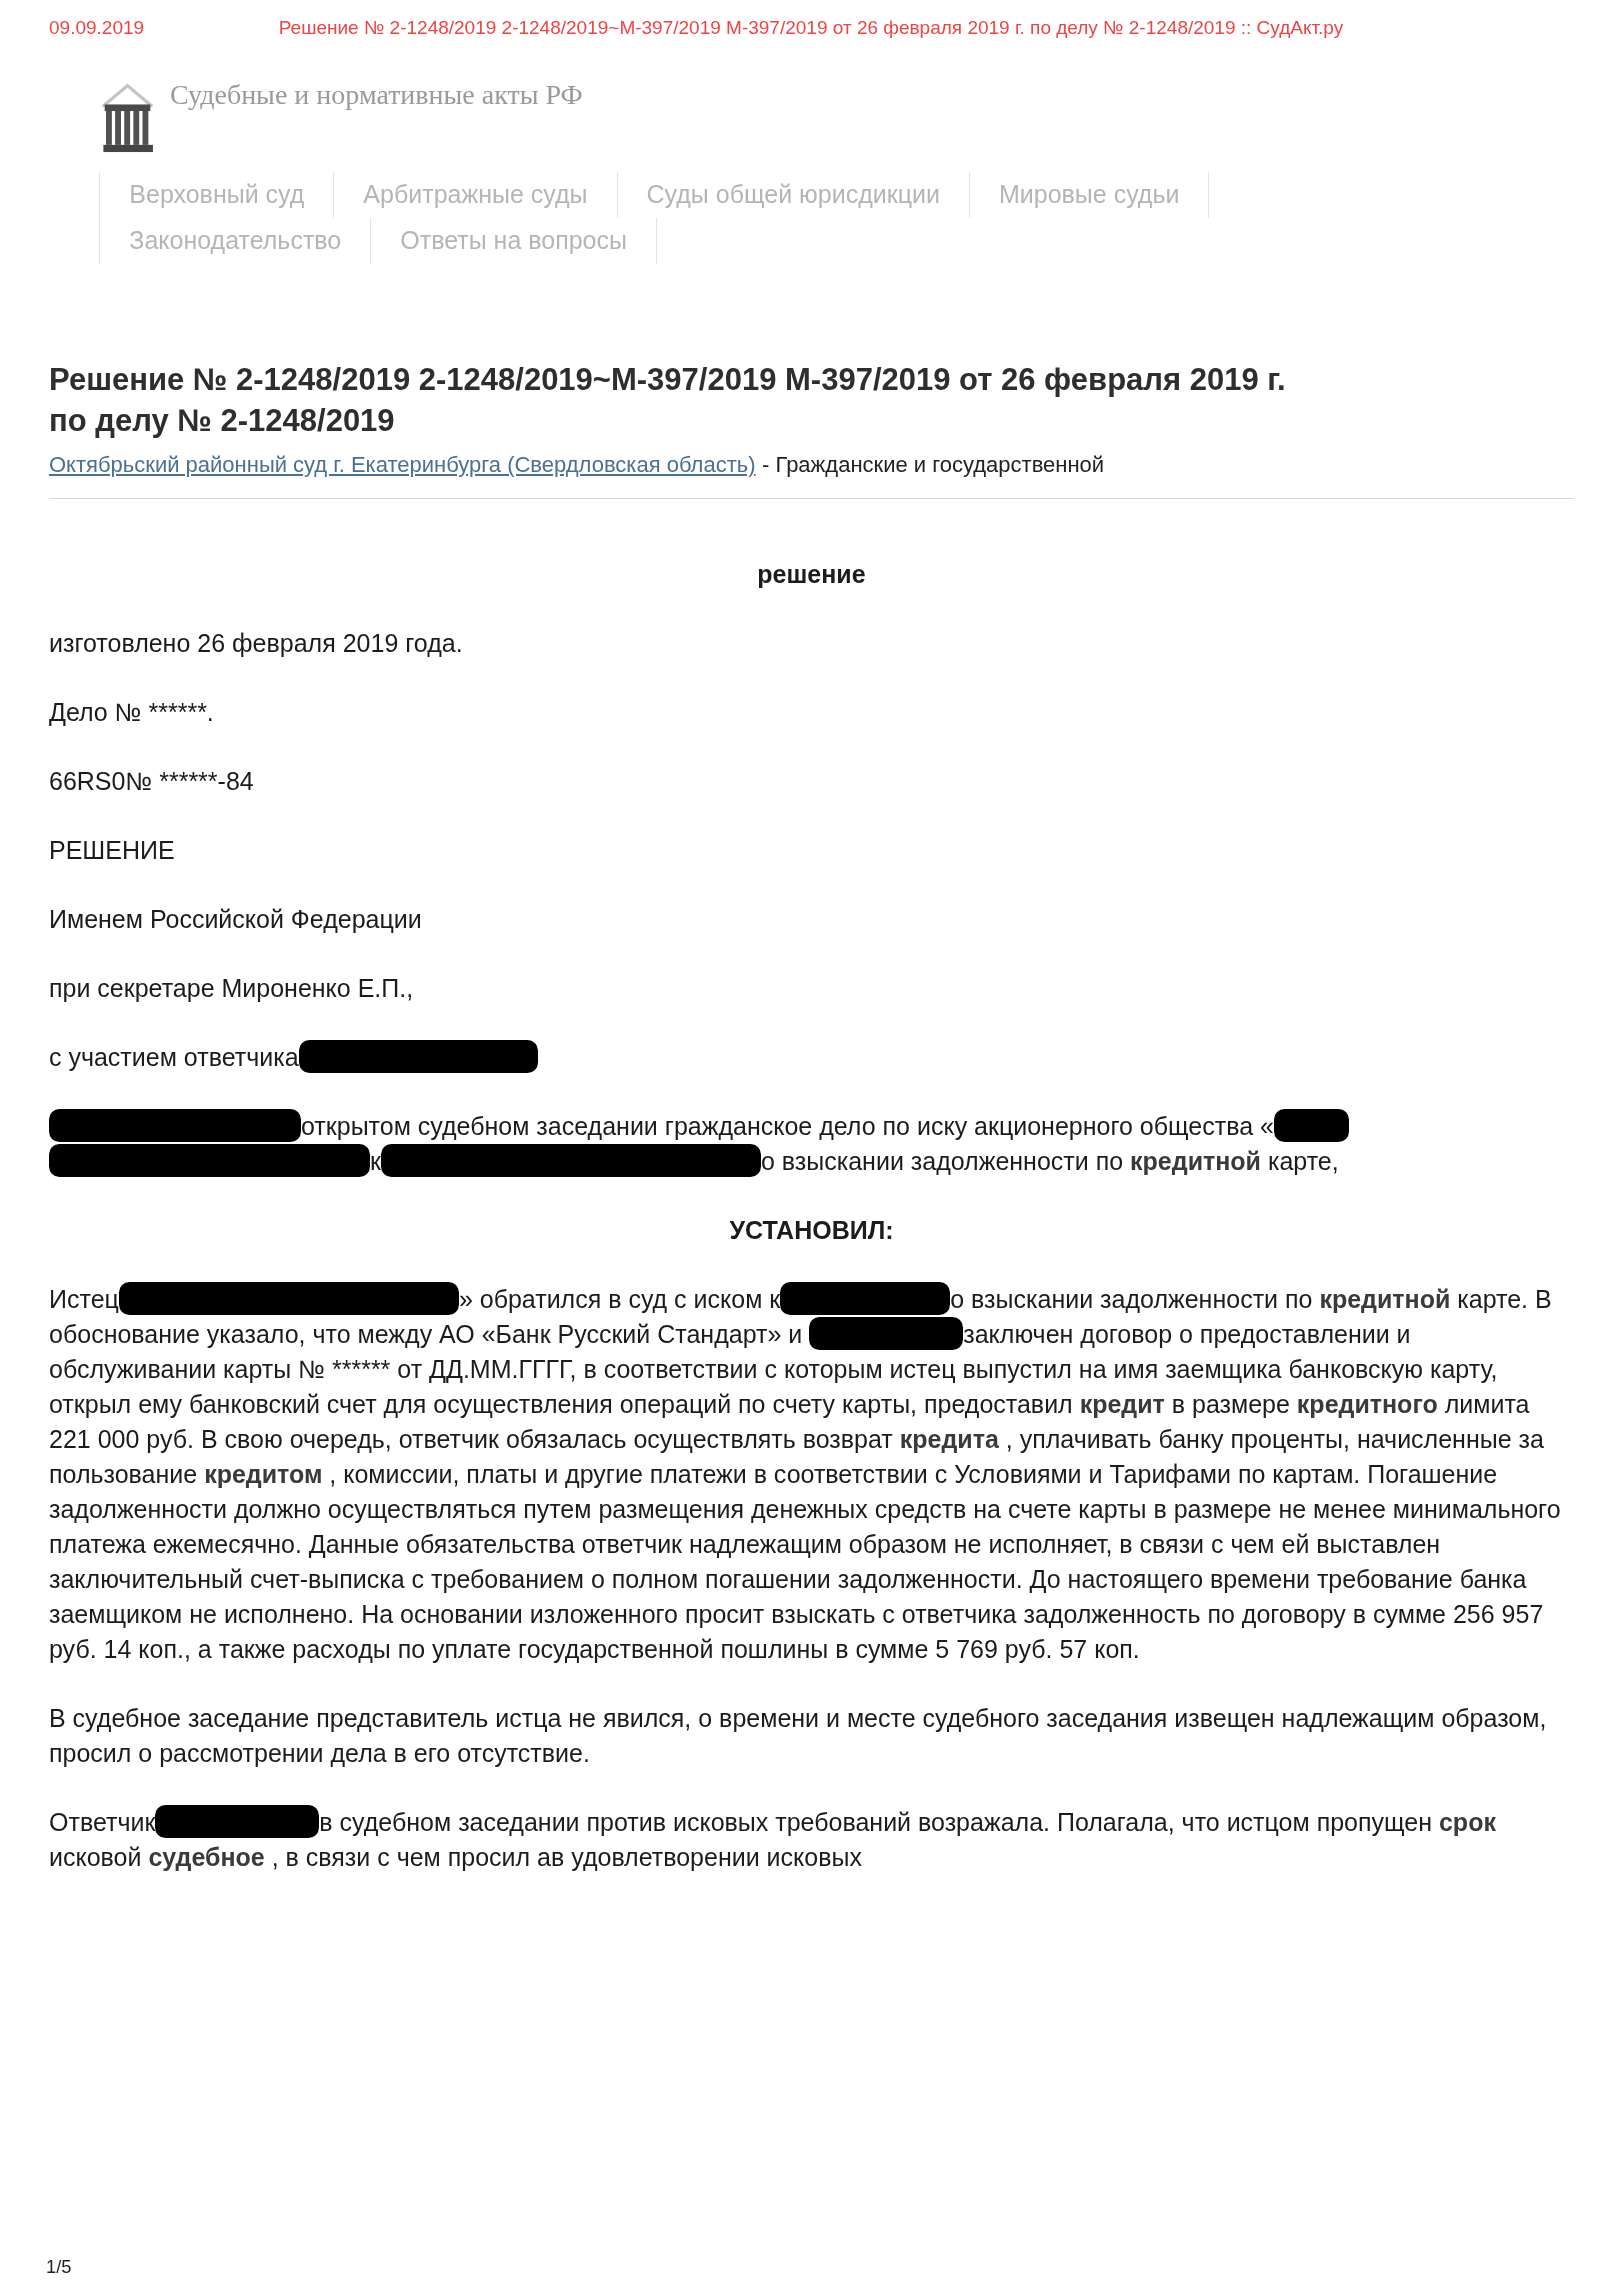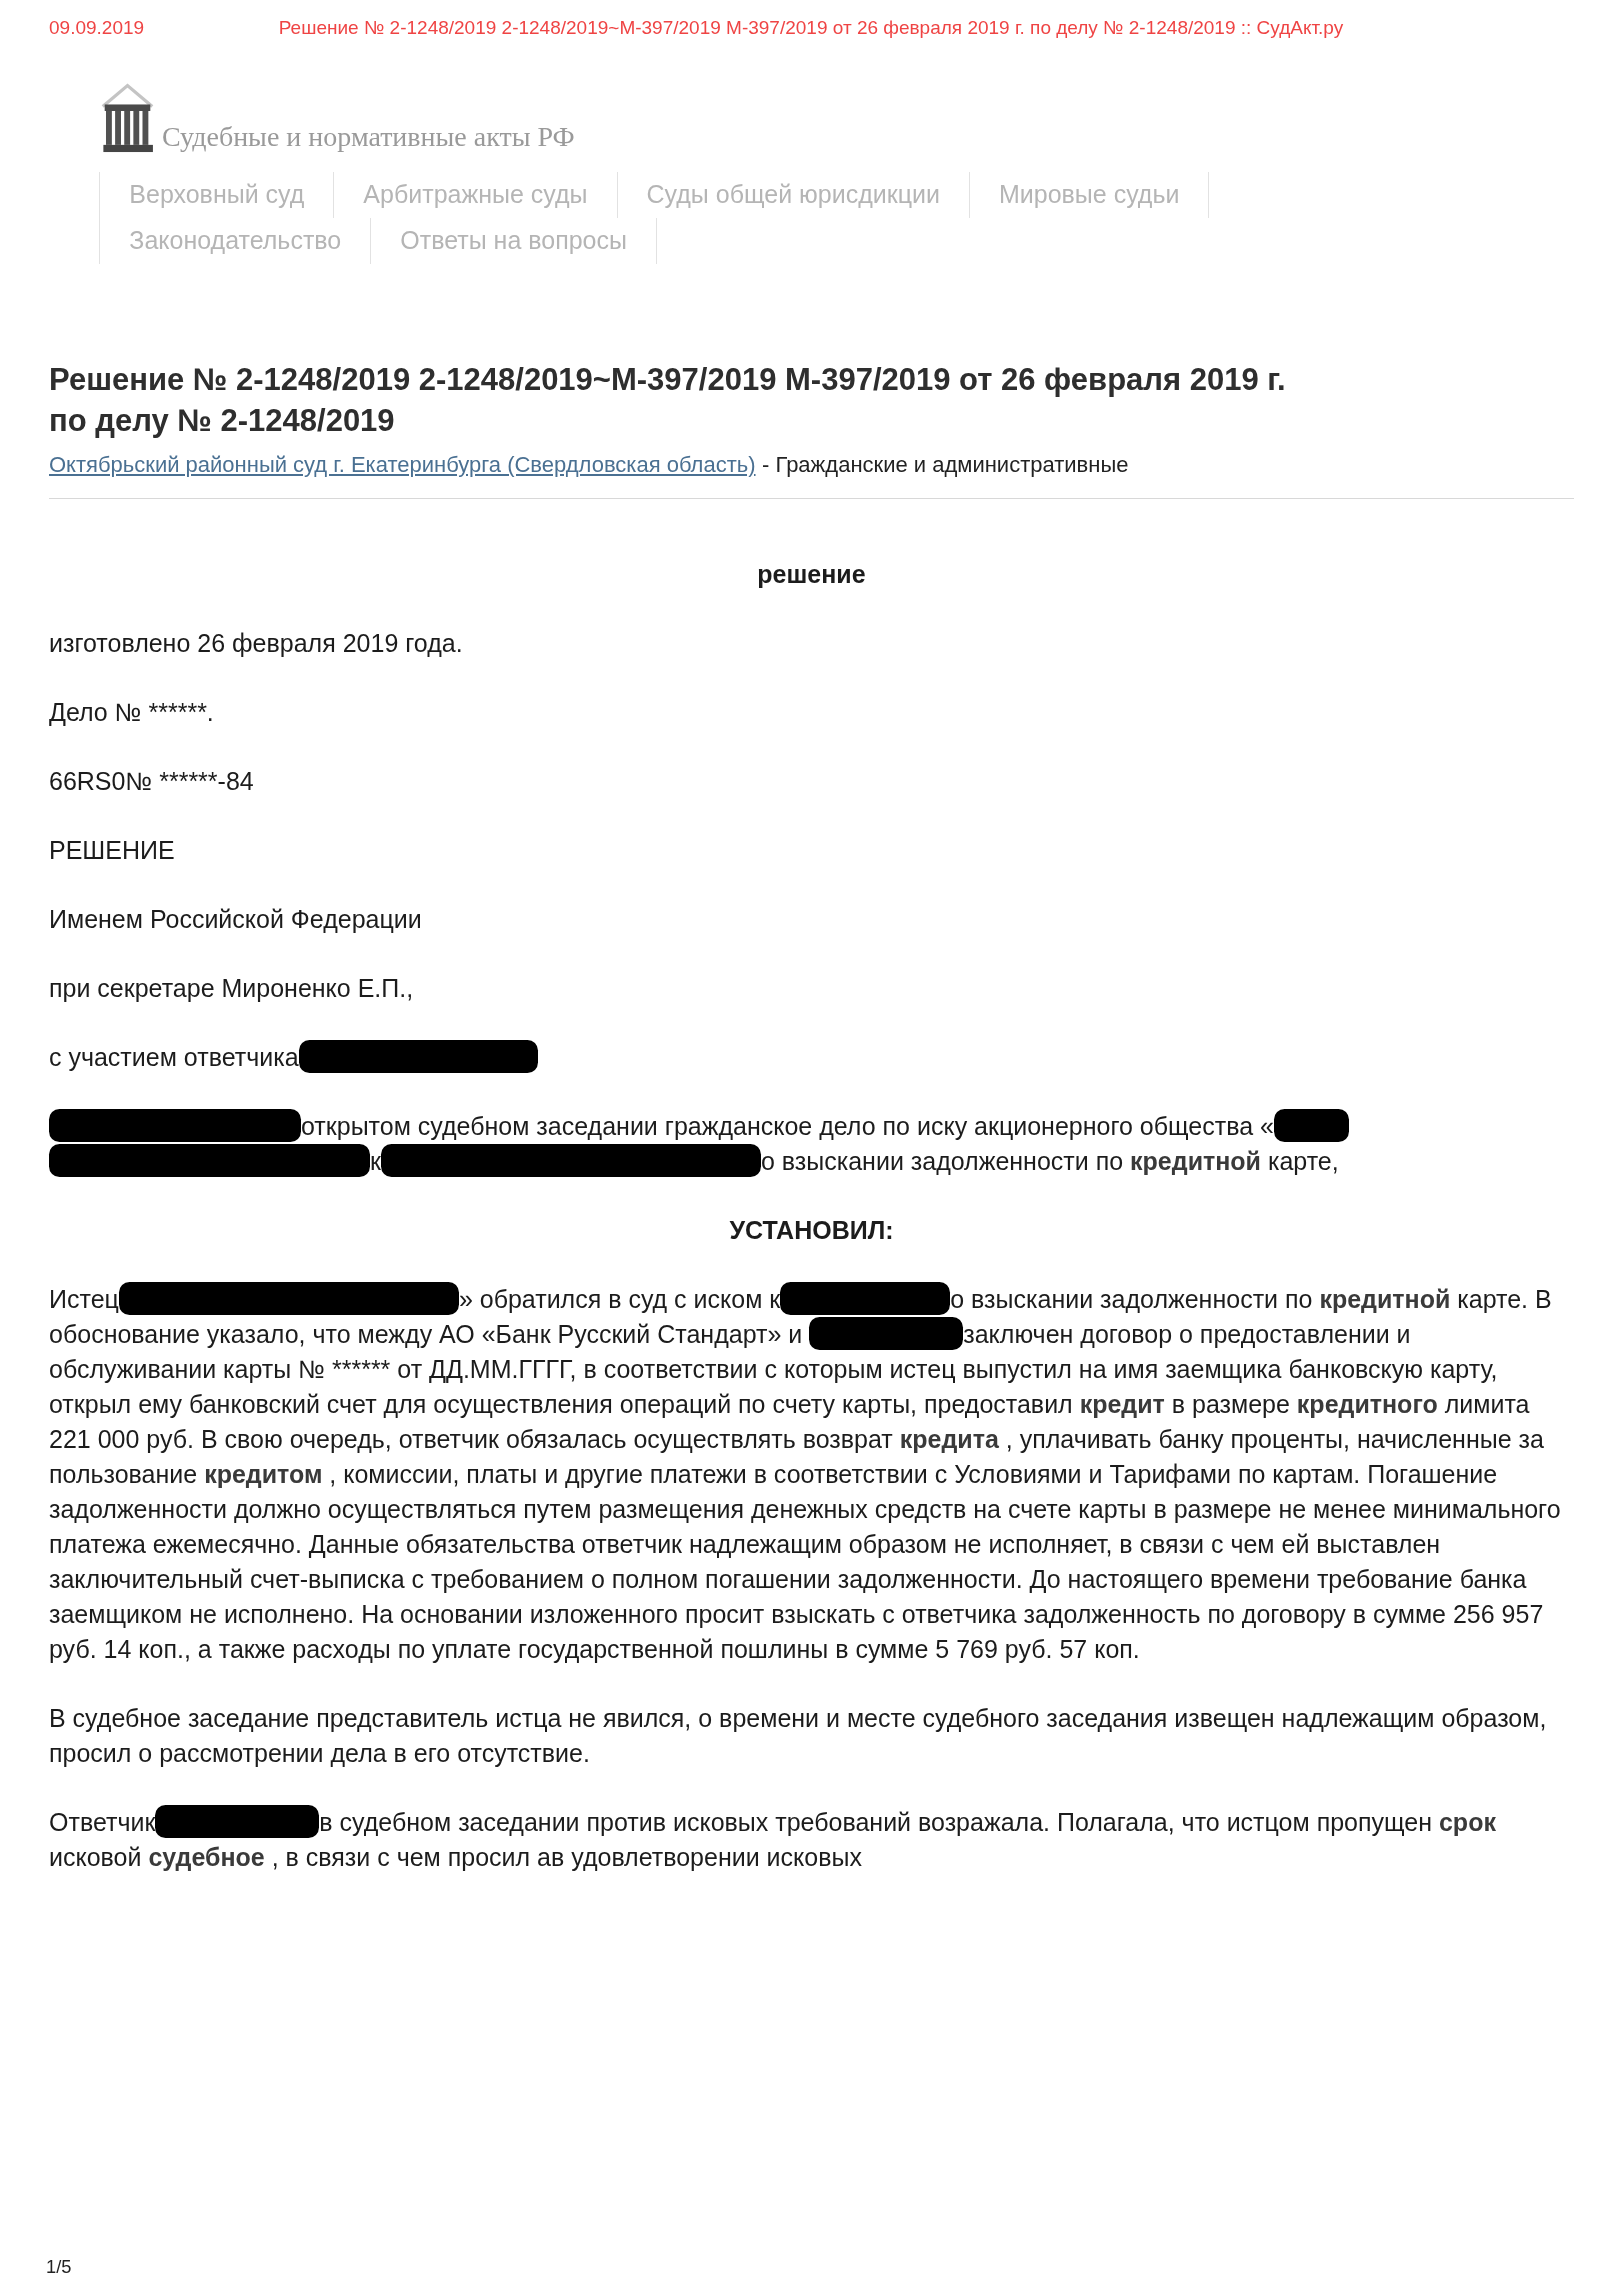--- a/index.html
+++ b/index.html
@@ -12,21 +12,21 @@
   .print-header { position:relative; padding-top:17px; font-size:19px; color:#ef4444; }
   .print-date { position:absolute; left:49px; top:17px; }
   .print-title { text-align:center; padding:0 151px; white-space:nowrap; }
   .print-footer {
     position:absolute; bottom:17px; left:46px; right:38px;
     display:flex; justify-content:space-between; font-size:18.3px; color:#222;
   }
   .footer-url { max-width:1440px; overflow:hidden; white-space:nowrap; }
   
   .site-header { margin:42px 0 0 98px; }
-  .logo { display:flex; align-items:flex-end; gap:5px; text-decoration:none; cursor:pointer; }
+  .logo { display:flex; gap:13px; text-decoration:none; cursor:pointer; }
   .logo-text {
     font-family:"Liberation Serif", serif; font-size:28px; color:#9a9a9a;
     line-height:1; padding-bottom:5.2px;
   }
   nav { margin:15.7px 0 0 1.3px; }
   .nav-row { display:flex; }
   .nav-item {
     font-size:25px; color:#b5b5b5; text-decoration:none; cursor:pointer;
     padding:8.5px 29px; border-left:0.7px solid #e2e2e2;
   }
@@ -92,21 +92,21 @@
     </nav>
   </div>
 
   <main>
     <h1>
       <span>Решение № 2-1248/2019 2-1248/2019~М-397/2019 М-397/2019 от 26 февраля 2019 г.</span><br>
       <span>по делу № 2-1248/2019</span>
     </h1>
 
     <div class="subtitle">
-      <a class="court-link">Октябрьский районный суд г. Екатеринбурга (Свердловская область)</a><span class="court-suffix">- Гражданские и административные</span>
+      <a class="court-link">Октябрьский районный суд г. Екатеринбурга (Свердловская область)</a><span class="court-suffix">- Гражданские и государственной</span>
     </div>
 
     <hr class="rule">
 
     <div class="doc-body">
       <p class="center bold">решение</p>
       <p>изготовлено 26 февраля 2019 года.</p>
       <p>Дело № ******.</p>
       <p>66RS0№ ******-84</p>
       <p>РЕШЕНИЕ</p>

